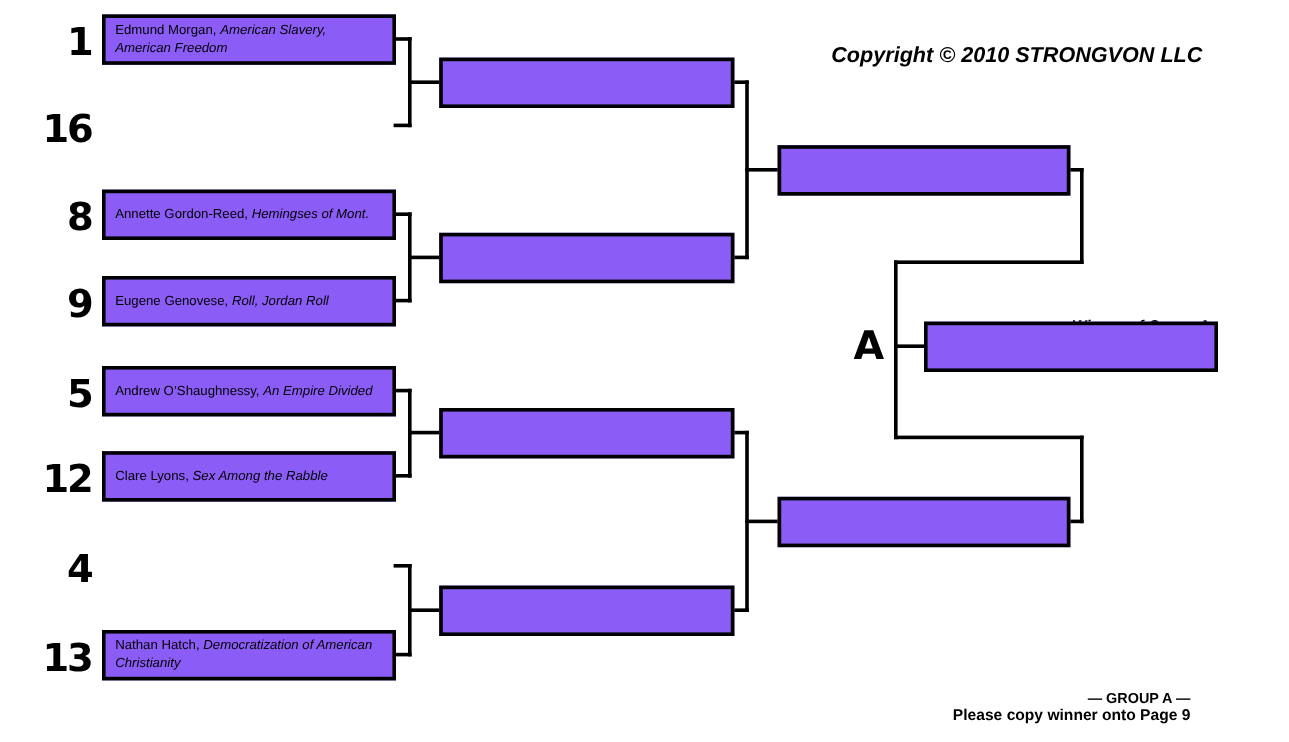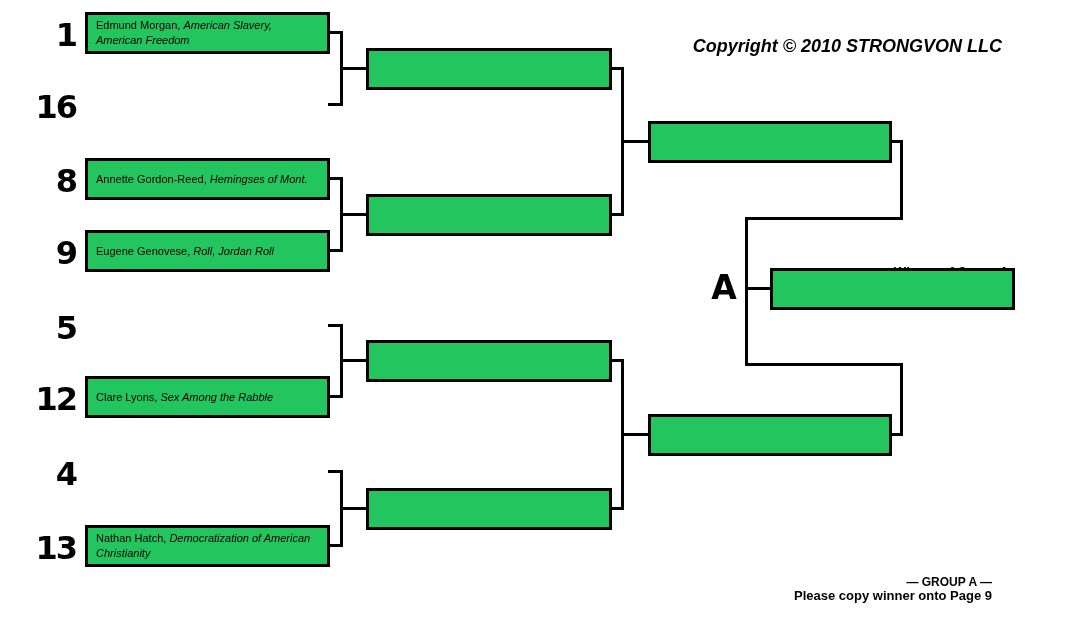--- a/index.html
+++ b/index.html
@@ -1,20 +1,20 @@
 <!DOCTYPE html>
 <html><head>
 <meta charset="utf-8">
 <style>
   html,body{margin:0;padding:0;background:#fff;}
   .canvas{
     position:relative;width:1074px;height:618px;background:#ffffff;
     font-family:"Liberation Sans",sans-serif;color:#000;overflow:hidden;
   }
-  .box{position:absolute;border:3px solid #000;background:#22c55e;box-sizing:border-box;justify-content:center;}
+  .box{position:absolute;border:3px solid #000;background:#8b5cf6;box-sizing:border-box;justify-content:center;}
   .ebox{left:85px;width:245px;height:42px;display:flex;align-items:center;padding:0 11px 0 8px;}
   .etext{font-size:11px;line-height:15px;width:220px;}
   .serif .etext{font-family:"Liberation Serif",serif;font-size:12.5px;}
   .it{font-style:italic;}
   .slot{width:246px;height:42px;}
   .line{position:absolute;background:#000;}
   .seed{
     position:absolute;left:26px;width:50px;text-align:right;
     font-family:"DejaVu Sans",sans-serif;font-weight:bold;font-size:32px;line-height:32px;
     letter-spacing:-2px;
@@ -52,20 +52,24 @@
     <div class="etext"><span>Edmund Morgan,</span>
       <span class="it">American Slavery, American Freedom</span></div>
   </div>
   <div class="box ebox" style="top:158px">
     <div class="etext"><span>Annette Gordon-Reed,</span>
       <span class="it">Hemingses of Mont.</span></div>
   </div>
   <div class="box ebox" style="top:230px">
     <div class="etext"><span>Eugene Genovese,</span>
       <span class="it">Roll, Jordan Roll</span></div>
+  </div>
+  <div class="box ebox" style="top:305px">
+    <div class="etext"><span>Andrew O’Shaughnessy,</span>
+      <span class="it">An Empire Divided</span></div>
   </div>
   <div class="box ebox" style="top:376px">
     <div class="etext"><span>Clare Lyons,</span>
       <span class="it">Sex Among the Rabble</span></div>
   </div>
   <div class="box ebox" style="top:525px">
     <div class="etext"><span>Nathan Hatch,</span>
       <span class="it">Democratization of American Christianity</span></div>
   </div>
 

